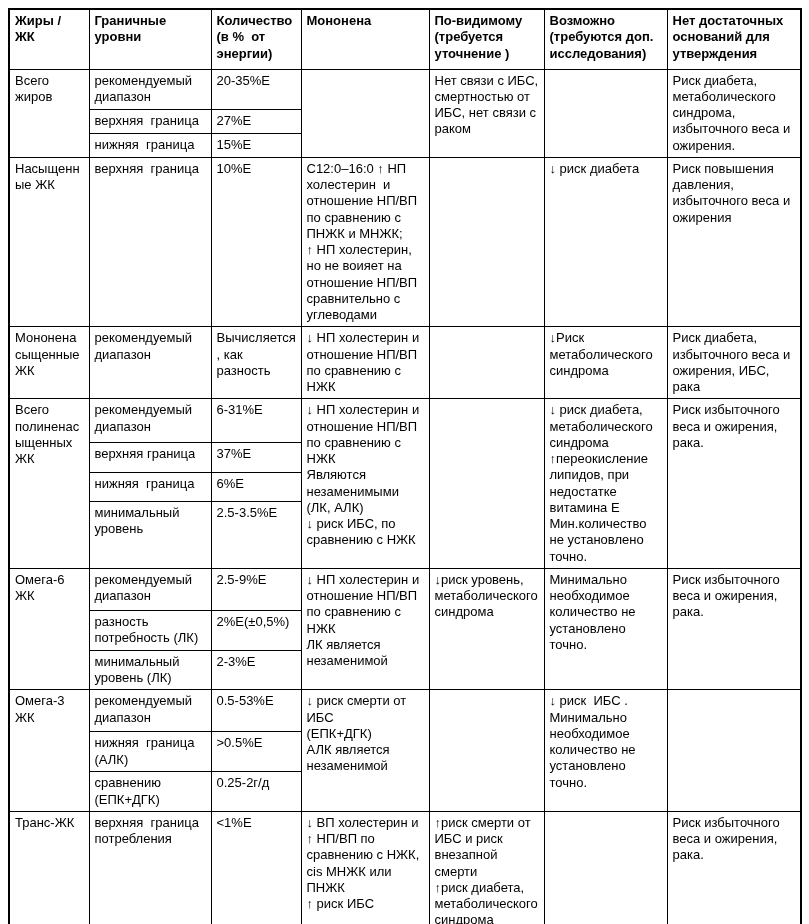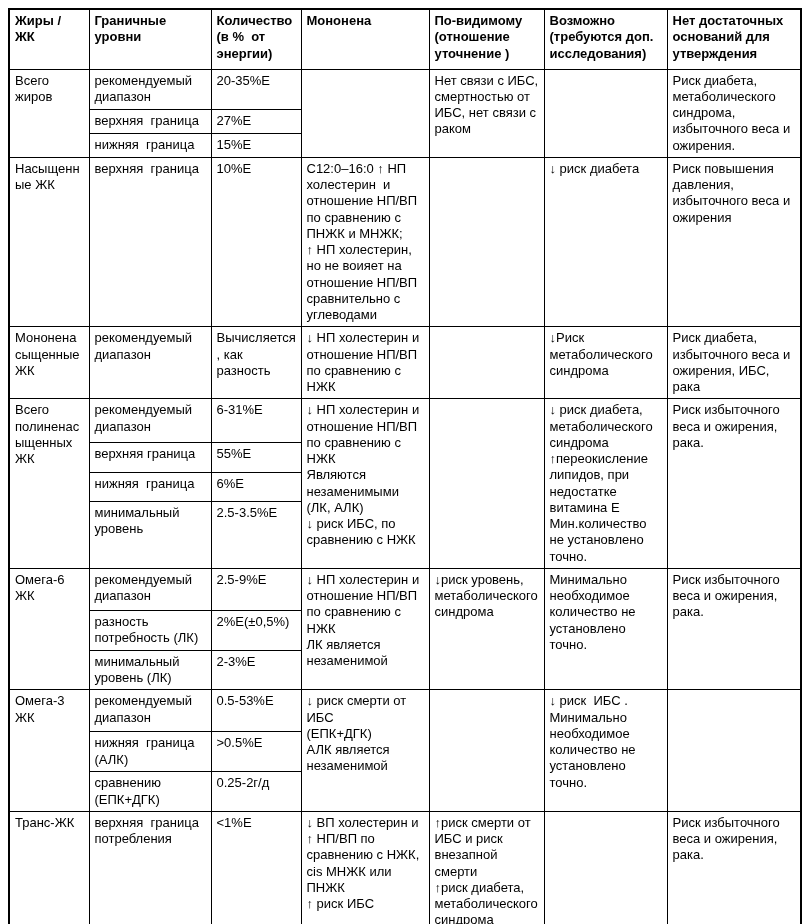--- a/index.html
+++ b/index.html
@@ -60,21 +60,21 @@
         <tr style="height:60px">
       <th>Жиры /
 ЖК</th>
       <th>Граничные
 уровни</th>
       <th>Количество
 (в %  от
 энергии)</th>
       <th>Мононена</th>
       <th>По-видимому
-(отношение
+(требуется
 уточнение )</th>
       <th>Возможно
 (требуются доп.
 исследования)</th>
       <th>Нет достаточных
 оснований для
 утверждения</th>
     </tr>
 
     <tr style="height:36px">
@@ -131,21 +131,21 @@
 Являются незаменимыми (ЛК, АЛК)
 ↓ риск ИБС, по сравнению с НЖК</td>
       <td rowspan="4"></td>
       <td rowspan="4">↓ риск диабета, метаболического синдрома
 ↑переокисление липидов, при недостатке витамина Е
 Мин.количество не установлено точно.</td>
       <td rowspan="4">Риск избыточного веса и ожирения, рака.</td>
     </tr>
     <tr style="height:29px">
       <td>верхняя граница</td>
-      <td>55%E</td>
+      <td>37%E</td>
     </tr>
     <tr style="height:28px">
       <td>нижняя  граница</td>
       <td>6%E</td>
     </tr>
     <tr style="height:65px">
       <td>минимальный уровень</td>
       <td>2.5-3.5%E</td>
     </tr>
 

